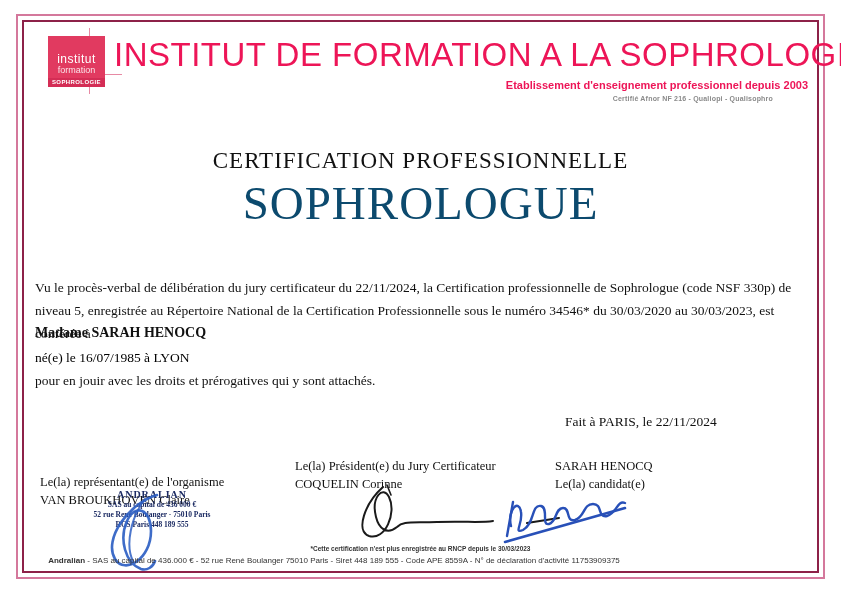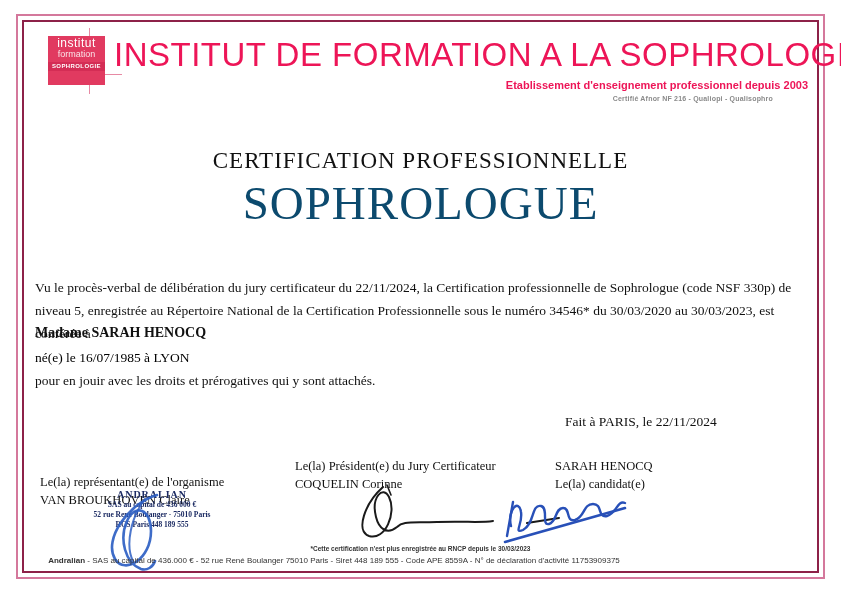--- a/index.html
+++ b/index.html
@@ -9,21 +9,21 @@
     position:relative; width:841px; height:595px; background:#fff; overflow:hidden;
   }
   .frame-outer { position:absolute; top:14px; left:16px; right:16px; bottom:16px;
     border:2px solid #d4789c; pointer-events:none; }
   .frame-inner { position:absolute; top:20px; left:22px; right:22px; bottom:22px;
     border:2px solid #8d2148; pointer-events:none; }
 
   
   .logo { position:absolute; left:48px; top:36px; width:57px; height:49px;
     background:#e13a60; color:#fff; font-family:"Liberation Sans", sans-serif;
-    text-align:center; padding-top:1px; }
+    text-align:center; padding-top:17px; }
   .logo .l1 { font-size:12px; line-height:12px; letter-spacing:.5px; }
   .logo .l2 { font-size:9px; line-height:10px; opacity:.85; }
   .logo .l3 { font-size:6px; line-height:9px; font-weight:bold; letter-spacing:.4px;
     background:#d42d55; margin-top:3px; }
   .logo-vline { position:absolute; left:89px; top:28px; width:1px; height:66px; background:#e78aa4; }
   .logo-hline { position:absolute; left:52px; top:74px; width:70px; height:1px; background:#e78aa4; }
 
   .main-title { position:absolute; left:114px; top:36px; width:700px;
     font-family:"Liberation Sans", sans-serif; font-size:33px; color:#ed1557;
     white-space:nowrap; letter-spacing:.5px; }

